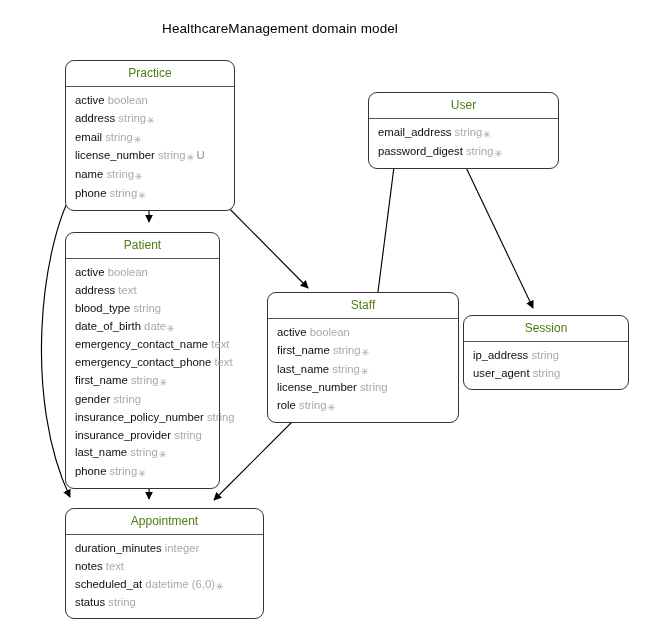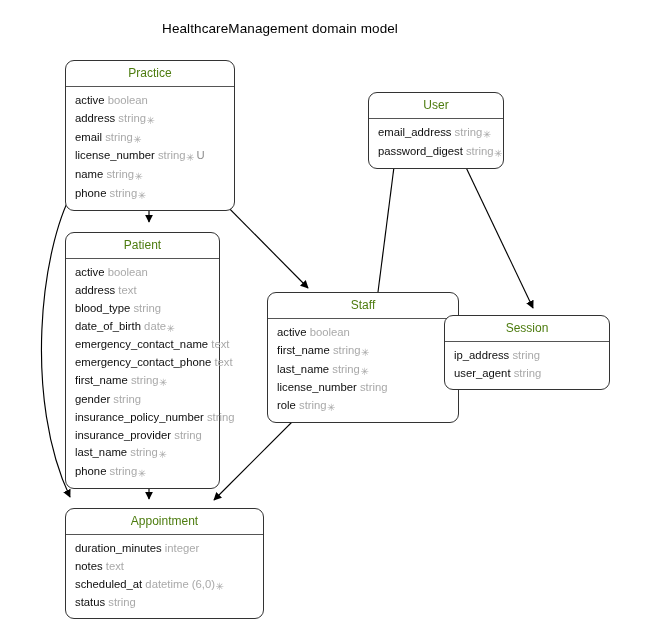--- a/index.html
+++ b/index.html
@@ -188,21 +188,21 @@
         <span class="attr-name">last_name</span>
         <span class="attr-type">string</span><span class="attr-req">✳</span>
       </div>
       <div class="attr-row">
         <span class="attr-name">phone</span>
         <span class="attr-type">string</span><span class="attr-req">✳</span>
       </div>
     </div>
   </div>
 
-  <div class="entity" style="left:368px; top:92px; width:136px;">
+  <div class="entity" style="left:368px; top:92px; width:191px;">
     <div class="entity-title">User</div>
     <div class="entity-attrs">
       <div class="attr-row">
         <span class="attr-name">email_address</span>
         <span class="attr-type">string</span><span class="attr-req">✳</span>
       </div>
       <div class="attr-row">
         <span class="attr-name">password_digest</span>
         <span class="attr-type">string</span><span class="attr-req">✳</span>
       </div>
@@ -228,21 +228,21 @@
         <span class="attr-name">license_number</span>
         <span class="attr-type">string</span>
       </div>
       <div class="attr-row">
         <span class="attr-name">role</span>
         <span class="attr-type">string</span><span class="attr-req">✳</span>
       </div>
     </div>
   </div>
 
-  <div class="entity" style="left:444px; top:315px; width:166px;">
+  <div class="entity" style="left:463px; top:315px; width:166px;">
     <div class="entity-title">Session</div>
     <div class="entity-attrs">
       <div class="attr-row">
         <span class="attr-name">ip_address</span>
         <span class="attr-type">string</span>
       </div>
       <div class="attr-row">
         <span class="attr-name">user_agent</span>
         <span class="attr-type">string</span>
       </div>

